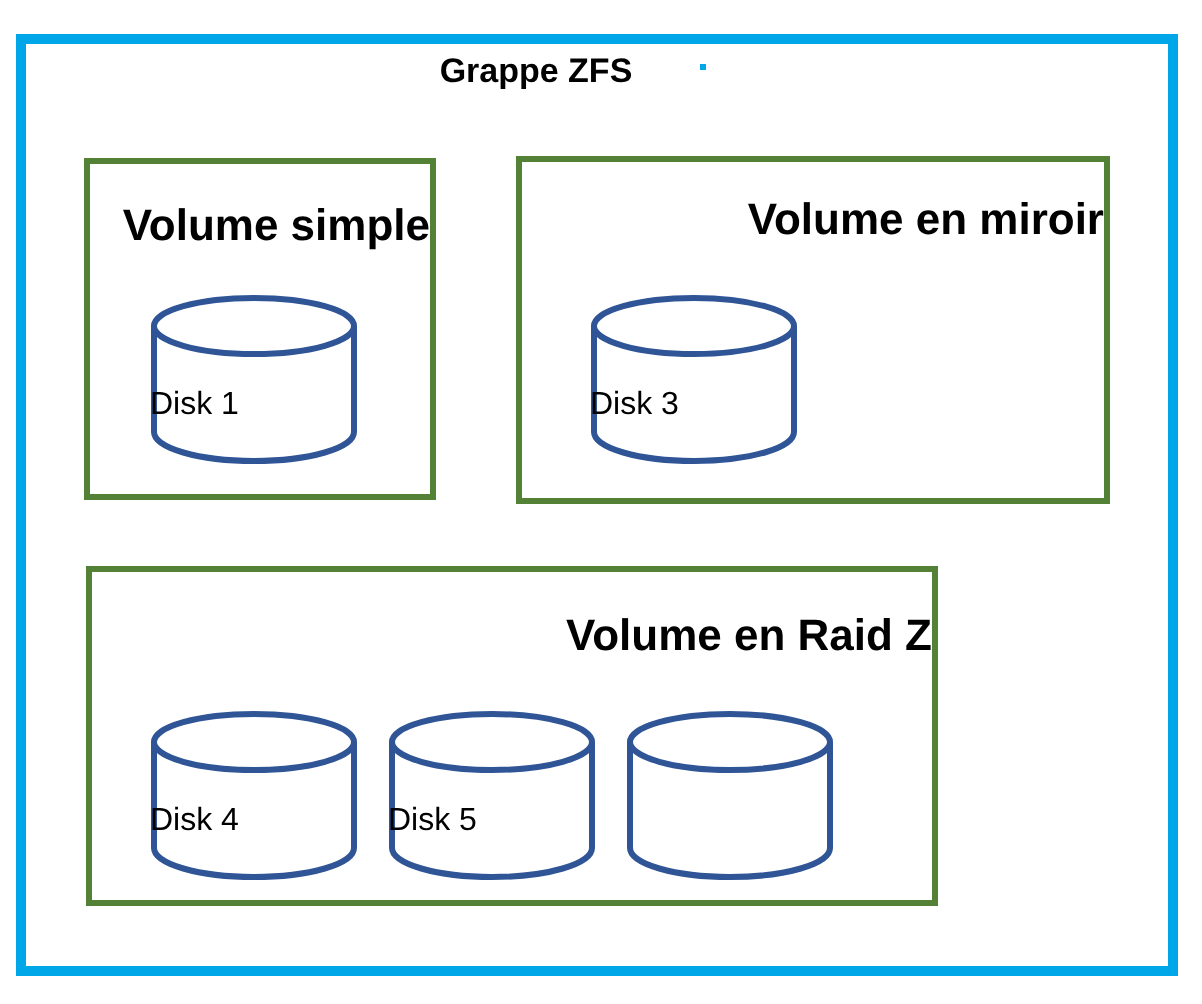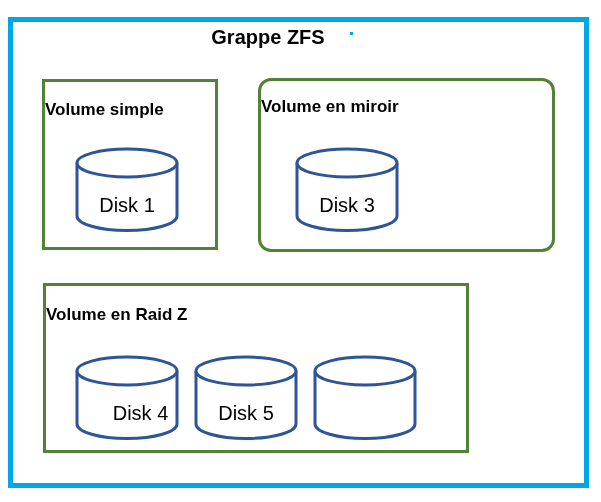--- a/index.html
+++ b/index.html
@@ -24,21 +24,21 @@
     border: 5px solid var(--outer-border, #00A7E8);
     box-sizing: border-box;
     background: var(--background, #FFFFFF);
   }
   .pool-title {
     position: absolute;
     left: 0;
     top: 4px;
     width: 510px;
     text-align: center;
-    font-size: 20px;
+    font-size: 17px;
     font-weight: bold;
     color: var(--text, #000);
     white-space: nowrap;
   }
   .stray-dot {
     position: absolute;
     left: 337px;
     top: 10px;
     width: 3px;
     height: 3px;
@@ -47,46 +47,45 @@
   .volume {
     position: absolute;
     border: 3px solid var(--volume-border, #538135);
     box-sizing: border-box;
     background: var(--background, #FFFFFF);
   }
   .volume-title {
     position: absolute;
     left: 0;
     width: 100%;
-    text-align: left;
-    font-size: 17px;
+    text-align: right;
+    font-size: 22px;
     font-weight: bold;
     color: var(--text, #000);
     white-space: nowrap;
   }
   .v-simple { left: 29px; top: 57px; width: 176px; height: 171px; }
   .v-simple .volume-title { top: 18px; }
-  .v-mirror { left: 245px; top: 56px; width: 297px; height: 174px; border-radius: 13px; }
+  .v-mirror { left: 245px; top: 56px; width: 297px; height: 174px; }
   .v-mirror .volume-title { top: 16px; }
   .v-raidz { left: 30px; top: 261px; width: 426px; height: 170px; }
   .v-raidz .volume-title { top: 19px; }
   .cylinder {
     position: absolute;
     width: 104px;
     height: 86px;
     color: var(--disk-outline, #2F5597);
   }
   .cylinder svg { position: absolute; left: 0; top: 0; }
   .disk-label {
     position: absolute;
     top: 47px;
     left: 0;
     width: 100%;
-    text-align: center;
-    font-size: 20px;
+    font-size: 16px;
     color: var(--text, #000);
     white-space: nowrap;
   }
 </style>
 </head>
 <body>
 
 <div class="canvas">
   <div class="outer-box">
 

